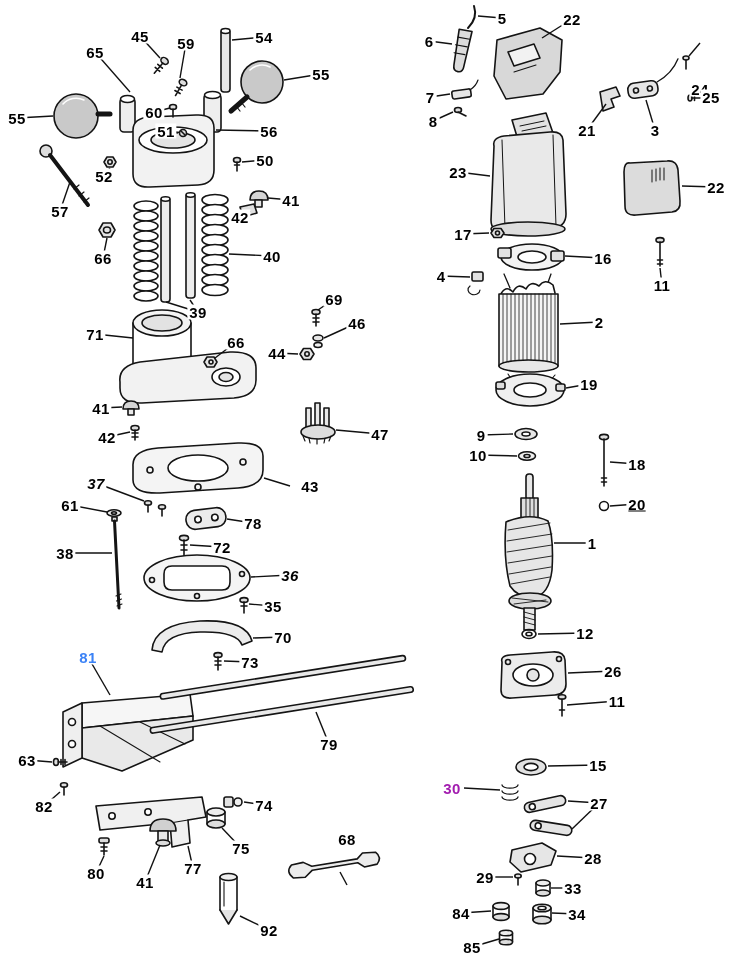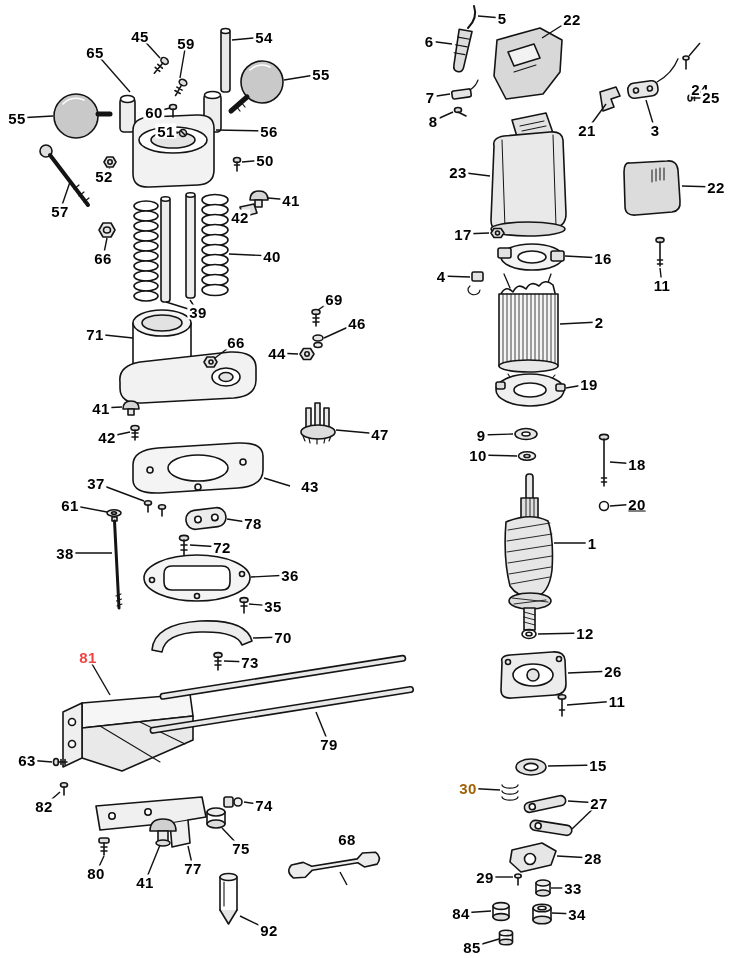--- a/index.html
+++ b/index.html
@@ -600,31 +600,31 @@
       <div class="part-label" style="left: 272px; top: 256px; color: rgb(0, 0, 0);">40</div>
       <div class="part-label" style="left: 198px; top: 312px; color: rgb(0, 0, 0);">39</div>
       <div class="part-label" style="left: 334px; top: 299px; color: rgb(0, 0, 0);">69</div>
       <div class="part-label" style="left: 357px; top: 323px; color: rgb(0, 0, 0);">46</div>
       <div class="part-label" style="left: 95px; top: 334px; color: rgb(0, 0, 0);">71</div>
       <div class="part-label" style="left: 236px; top: 342px; color: rgb(0, 0, 0);">66</div>
       <div class="part-label" style="left: 277px; top: 353px; color: rgb(0, 0, 0);">44</div>
       <div class="part-label" style="left: 101px; top: 408px; color: rgb(0, 0, 0);">41</div>
       <div class="part-label" style="left: 107px; top: 437px; color: rgb(0, 0, 0);">42</div>
       <div class="part-label" style="left: 380px; top: 434px; color: rgb(0, 0, 0);">47</div>
-      <div class="part-label" style="left: 96px; top: 483px; color: rgb(0, 0, 0);">37</div>
+      <div class="part-label" style="left: 96px; top: 483px; color: rgb(0, 0, 0); font-style: italic;">37</div>
       <div class="part-label" style="left: 290px; top: 486px; color: rgb(0, 0, 0); margin-left: 20px;">43</div>
       <div class="part-label" style="left: 70px; top: 505px; color: rgb(0, 0, 0);">61</div>
       <div class="part-label" style="left: 253px; top: 523px; color: rgb(0, 0, 0);">78</div>
       <div class="part-label" style="left: 222px; top: 547px; color: rgb(0, 0, 0);">72</div>
       <div class="part-label" style="left: 65px; top: 553px; color: rgb(0, 0, 0);">38</div>
-      <div class="part-label" style="left: 290px; top: 575px; color: rgb(0, 0, 0);">36</div>
+      <div class="part-label" style="left: 290px; top: 575px; color: rgb(0, 0, 0); font-style: italic;">36</div>
       <div class="part-label" style="left: 273px; top: 606px; color: rgb(0, 0, 0);">35</div>
       <div class="part-label" style="left: 283px; top: 637px; color: rgb(0, 0, 0);">70</div>
       <div class="part-label" style="left: 250px; top: 662px; color: rgb(0, 0, 0);">73</div>
-      <div class="part-label" style="left: 88px; top: 657px; color: #ef4444;">81</div>
+      <div class="part-label" style="left: 88px; top: 657px; color: #3b82f6;">81</div>
       <div class="part-label" style="left: 329px; top: 744px; color: rgb(0, 0, 0);">79</div>
       <div class="part-label" style="left: 27px; top: 760px; color: rgb(0, 0, 0);">63</div>
       <div class="part-label" style="left: 44px; top: 806px; color: rgb(0, 0, 0);">82</div>
       <div class="part-label" style="left: 264px; top: 805px; color: rgb(0, 0, 0);">74</div>
       <div class="part-label" style="left: 241px; top: 848px; color: rgb(0, 0, 0);">75</div>
       <div class="part-label" style="left: 193px; top: 868px; color: rgb(0, 0, 0);">77</div>
       <div class="part-label" style="left: 145px; top: 882px; color: rgb(0, 0, 0);">41</div>
       <div class="part-label" style="left: 96px; top: 873px; color: rgb(0, 0, 0);">80</div>
       <div class="part-label" style="left: 347px; top: 839px; color: rgb(0, 0, 0);">68</div>
       <div class="part-label" style="left: 269px; top: 930px; color: rgb(0, 0, 0);">92</div>
@@ -647,21 +647,21 @@
       <div class="part-label" style="left: 589px; top: 384px; color: rgb(0, 0, 0);">19</div>
       <div class="part-label" style="left: 481px; top: 435px; color: rgb(0, 0, 0);">9</div>
       <div class="part-label" style="left: 478px; top: 455px; color: rgb(0, 0, 0);">10</div>
       <div class="part-label" style="left: 637px; top: 464px; color: rgb(0, 0, 0);">18</div>
       <div class="part-label" style="left: 637px; top: 504px; color: rgb(0, 0, 0); text-decoration: underline;">20</div>
       <div class="part-label" style="left: 592px; top: 543px; color: rgb(0, 0, 0);">1</div>
       <div class="part-label" style="left: 585px; top: 633px; color: rgb(0, 0, 0);">12</div>
       <div class="part-label" style="left: 613px; top: 671px; color: rgb(0, 0, 0);">26</div>
       <div class="part-label" style="left: 617px; top: 701px; color: rgb(0, 0, 0);">11</div>
       <div class="part-label" style="left: 598px; top: 765px; color: rgb(0, 0, 0);">15</div>
-      <div class="part-label" style="left: 468px; top: 788px; color: #a16207;">30</div>
+      <div class="part-label" style="left: 452px; top: 788px; color: #a21caf;">30</div>
       <div class="part-label" style="left: 599px; top: 803px; color: rgb(0, 0, 0);">27</div>
       <div class="part-label" style="left: 593px; top: 858px; color: rgb(0, 0, 0);">28</div>
       <div class="part-label" style="left: 485px; top: 877px; color: rgb(0, 0, 0);">29</div>
       <div class="part-label" style="left: 573px; top: 888px; color: rgb(0, 0, 0);">33</div>
       <div class="part-label" style="left: 461px; top: 913px; color: rgb(0, 0, 0);">84</div>
       <div class="part-label" style="left: 577px; top: 914px; color: rgb(0, 0, 0);">34</div>
       <div class="part-label" style="left: 472px; top: 947px; color: rgb(0, 0, 0);">85</div>
     </div>
 </div>
 

